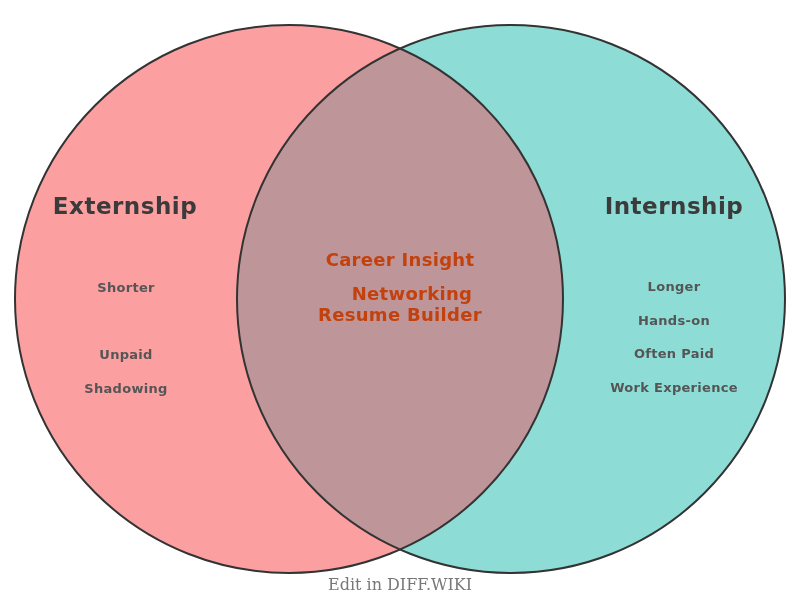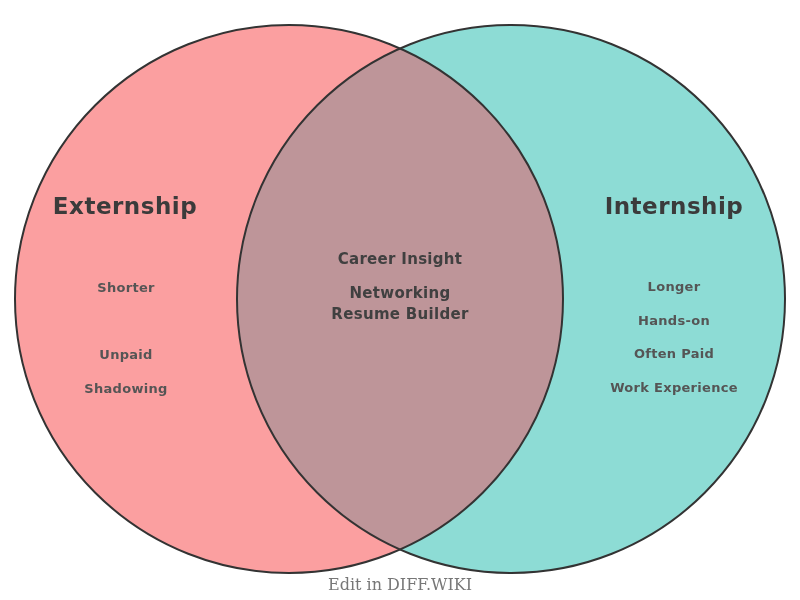--- a/index.html
+++ b/index.html
@@ -23,22 +23,22 @@
     font-size: 23px;
     color: #3b3b3b;
     letter-spacing: 0.5px;
   }
   .item {
     font-size: 13px;
     color: #555555;
     letter-spacing: 0.3px;
   }
   .item.center {
-    font-size: 15px;
-    color: #404040;
+    font-size: 18px;
+    color: #c2410c;
   }
   .footer {
     position: absolute;
     transform: translate(-50%, -50%);
     white-space: nowrap;
     font-family: "DejaVu Serif", "Liberation Serif", serif;
     font-size: 16px;
     color: #777777;
     text-decoration: none;
     cursor: pointer;
@@ -56,21 +56,21 @@
     <circle cx="289" cy="299" r="274" fill="none" stroke-width="2" stroke="#333333"></circle>
     <circle cx="511" cy="299" r="274" fill="none" stroke-width="2" stroke="#333333"></circle>
   </svg>
 
   <div class="label set-title" style="left:125px; top:206px;">Externship</div>
   <div class="label item" style="left:126px; top:287px;">Shorter</div>
   <div class="label item" style="left:126px; top:354px;">Unpaid</div>
   <div class="label item" style="left:126px; top:387.5px;">Shadowing</div>
 
   <div class="label item center" style="left:400px; top:259px;">Career Insight</div>
-  <div class="label item center" style="left:400px; top:293px;">Networking</div>
+  <div class="label item center" style="left:412px; top:293px;">Networking</div>
   <div class="label item center" style="left:400px; top:314px;">Resume Builder</div>
 
   <div class="label set-title" style="left:674px; top:206px;">Internship</div>
   <div class="label item" style="left:674px; top:286px;">Longer</div>
   <div class="label item" style="left:674px; top:319.5px;">Hands-on</div>
   <div class="label item" style="left:674px; top:353px;">Often Paid</div>
   <div class="label item" style="left:674px; top:386.5px;">Work Experience</div>
 
   <div class="footer" style="left:400px; top:584px;">Edit in DIFF.WIKI</div>
 

